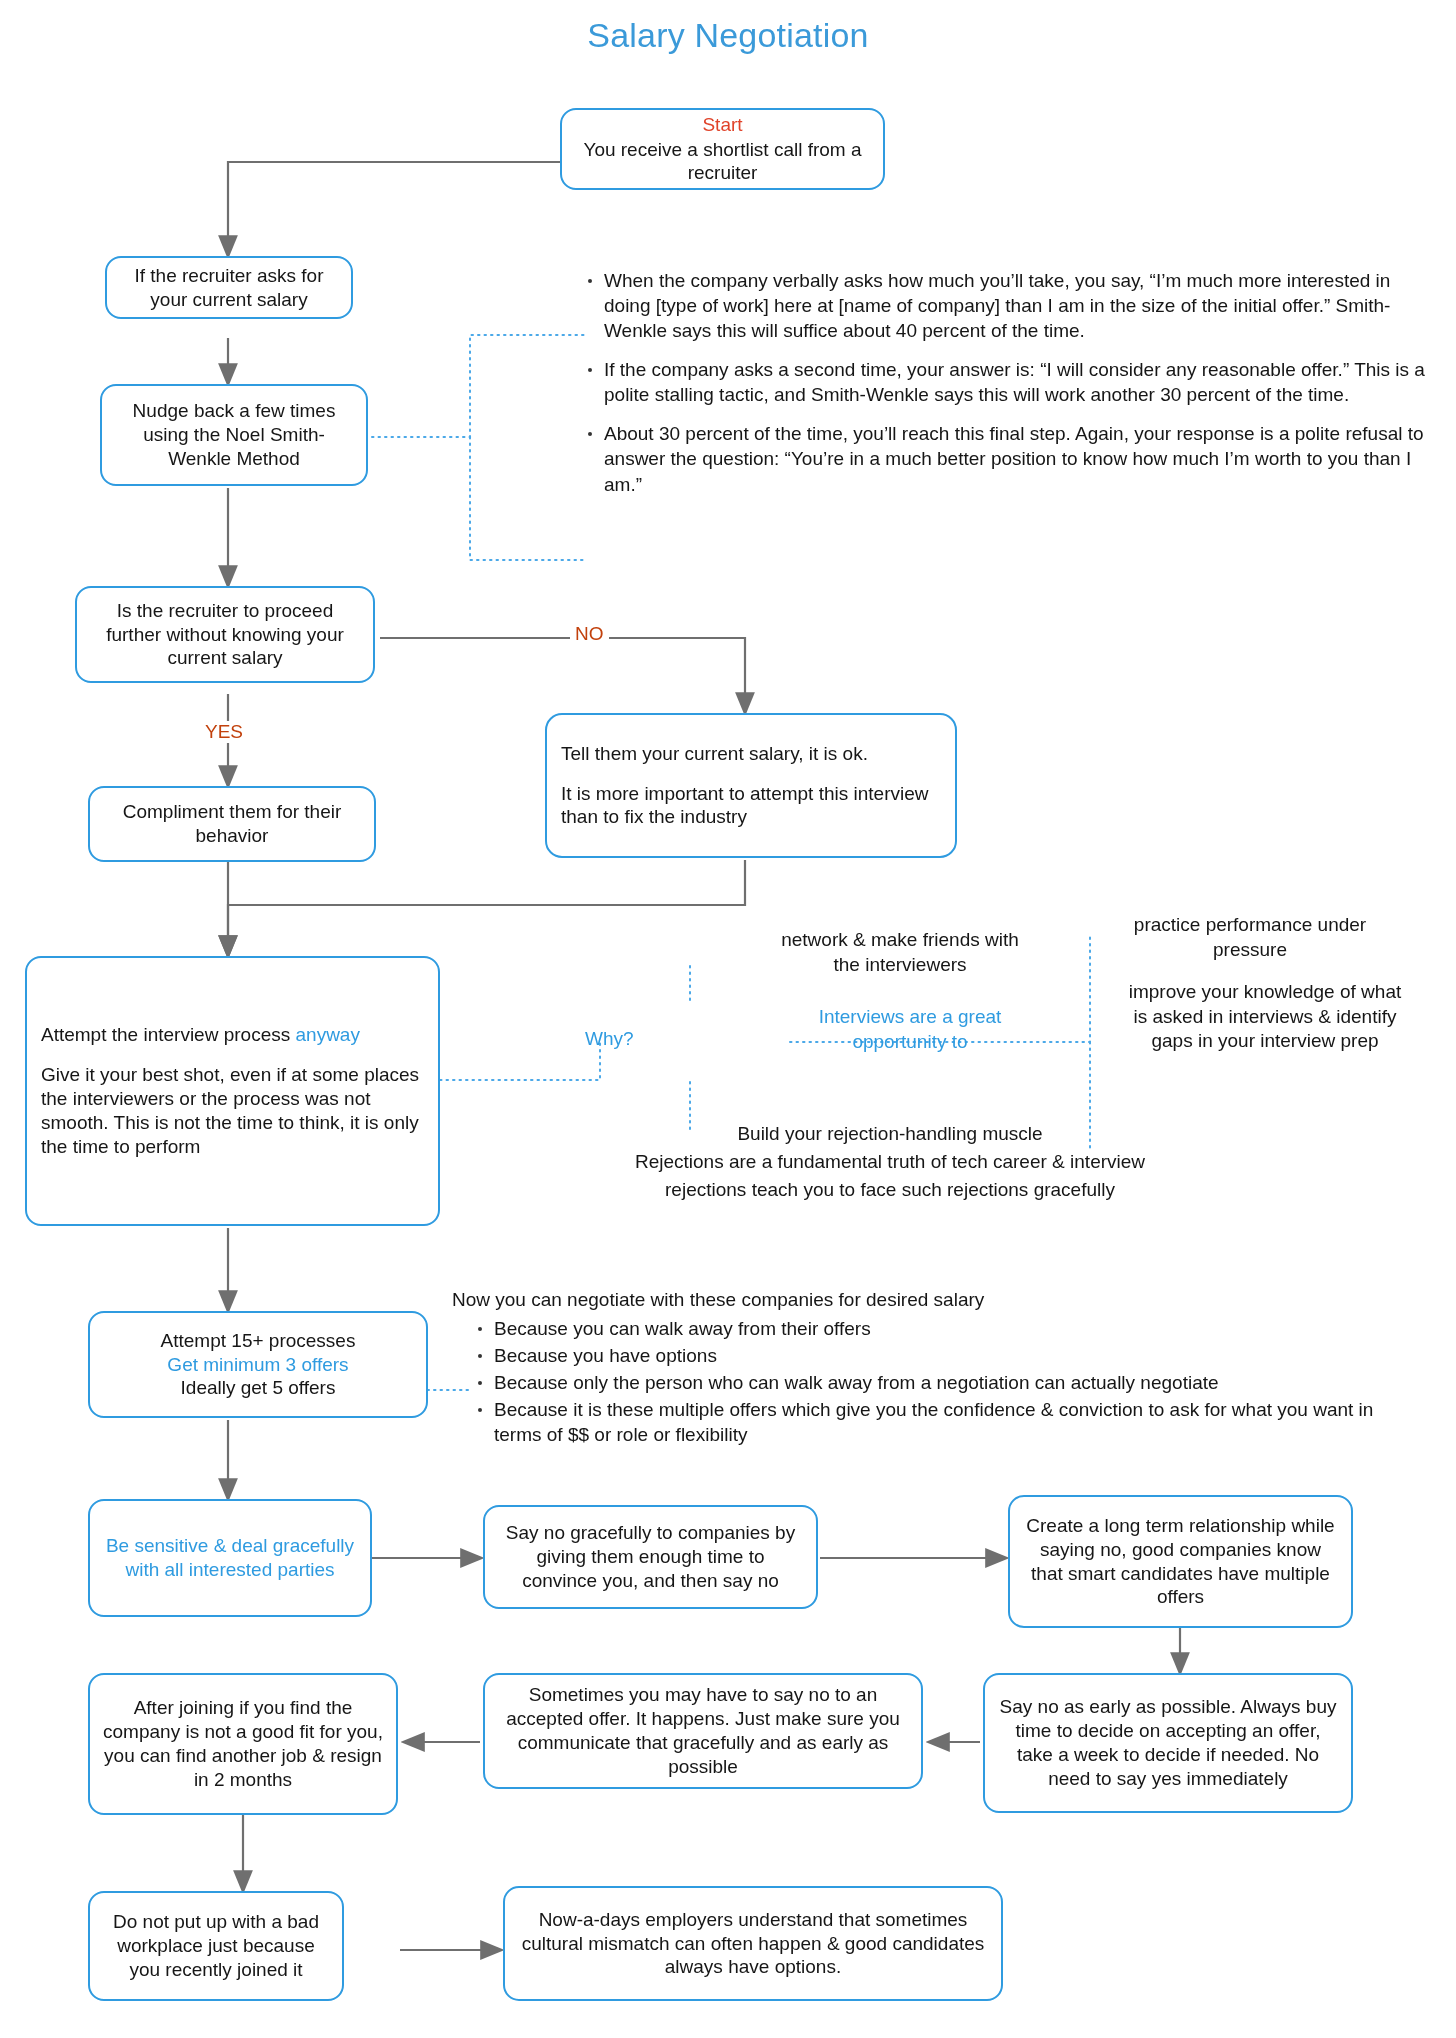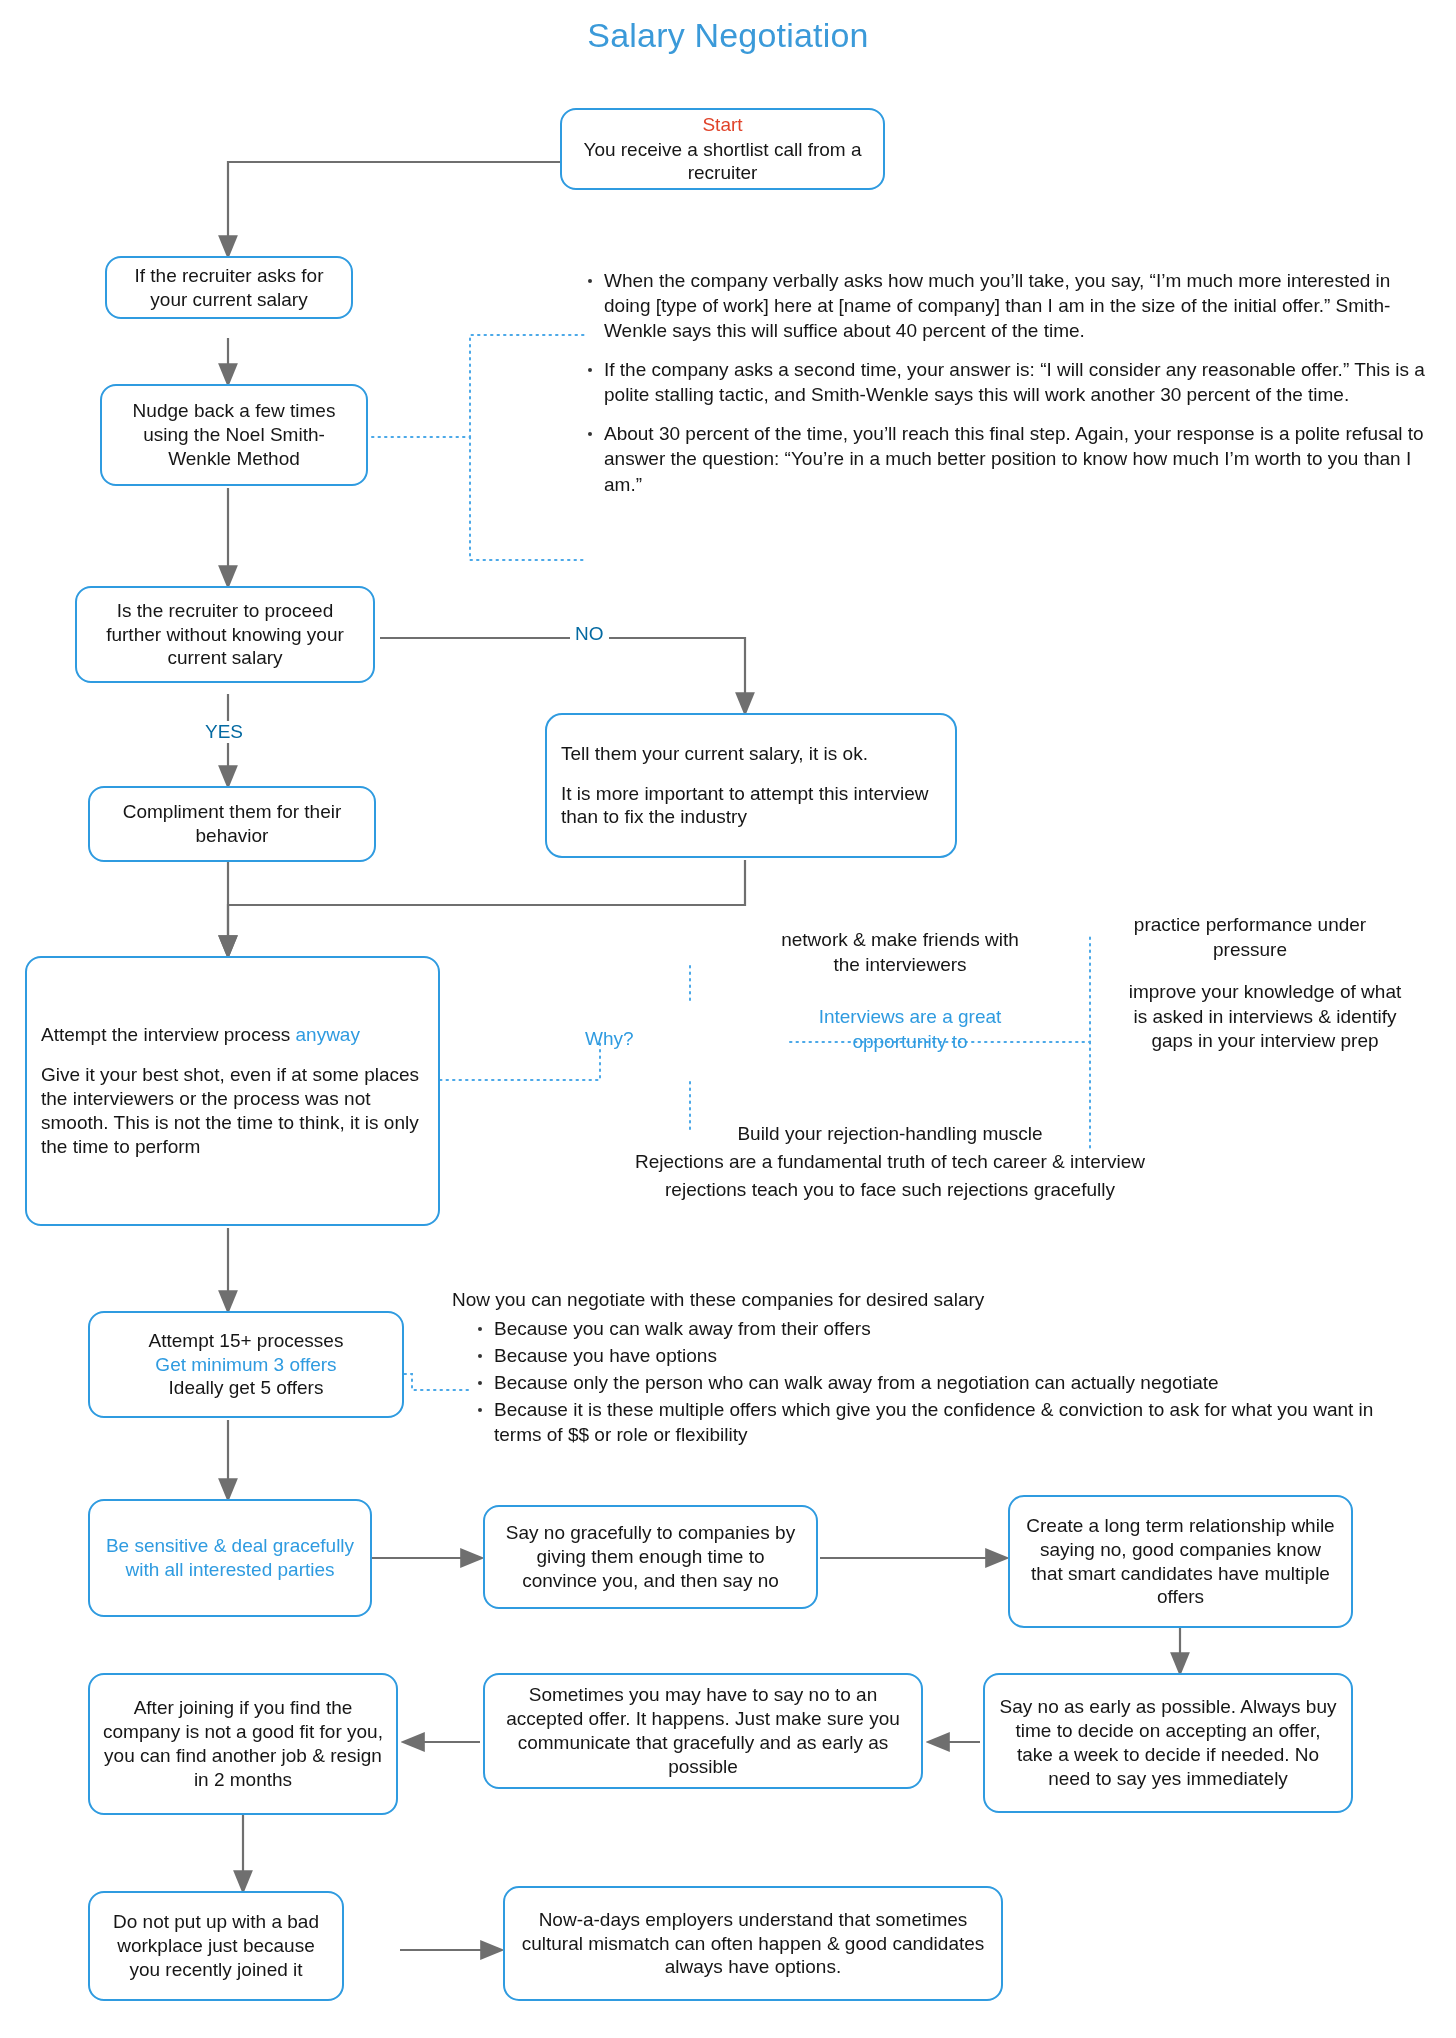--- a/index.html
+++ b/index.html
@@ -64,21 +64,21 @@
     font-size: 19px;
     line-height: 1.3;
     color: #161616;
   }
   .free-text.center { text-align: center; }
   .free-text.blue-text { color: #2f9be0; }
 
   .edge-label {
     position: absolute;
     font-size: 19px;
-    color: #0369a1;
+    color: #c2410c;
     background: #fff;
     padding: 0 5px;
   }
 
   ul.bullets {
     margin: 0; padding: 0 0 0 22px;
     list-style: none;
   }
   ul.bullets > li {
     position: relative;
@@ -184,21 +184,21 @@
   <div class="node" style="left:88px; top:786px; width:288px; height:76px;">
     <span>Compliment them for their behavior</span>
   </div>
 
   <div class="node left-align" style="left:25px; top:956px; width:415px; height:270px;">
     <span><span>Attempt the interview process </span><span class="blue">anyway</span></span>
     <span class="gap"></span>
     <span>Give it your best shot, even if at some places the interviewers or the process was not smooth. This is not the time to think, it is only the time to perform</span>
   </div>
 
-  <div class="node" style="left:88px; top:1311px; width:316px; height:107px;">
+  <div class="node" style="left:88px; top:1311px; width:340px; height:107px;">
     <span>Attempt 15+ processes</span>
     <span class="blue">Get minimum 3 offers</span>
     <span>Ideally get 5 offers</span>
   </div>
 
   <div class="node" style="left:88px; top:1499px; width:284px; height:118px;">
     <span class="blue">Be sensitive &amp; deal gracefully with all interested parties</span>
   </div>
 
   <div class="node" style="left:483px; top:1505px; width:335px; height:104px;">

